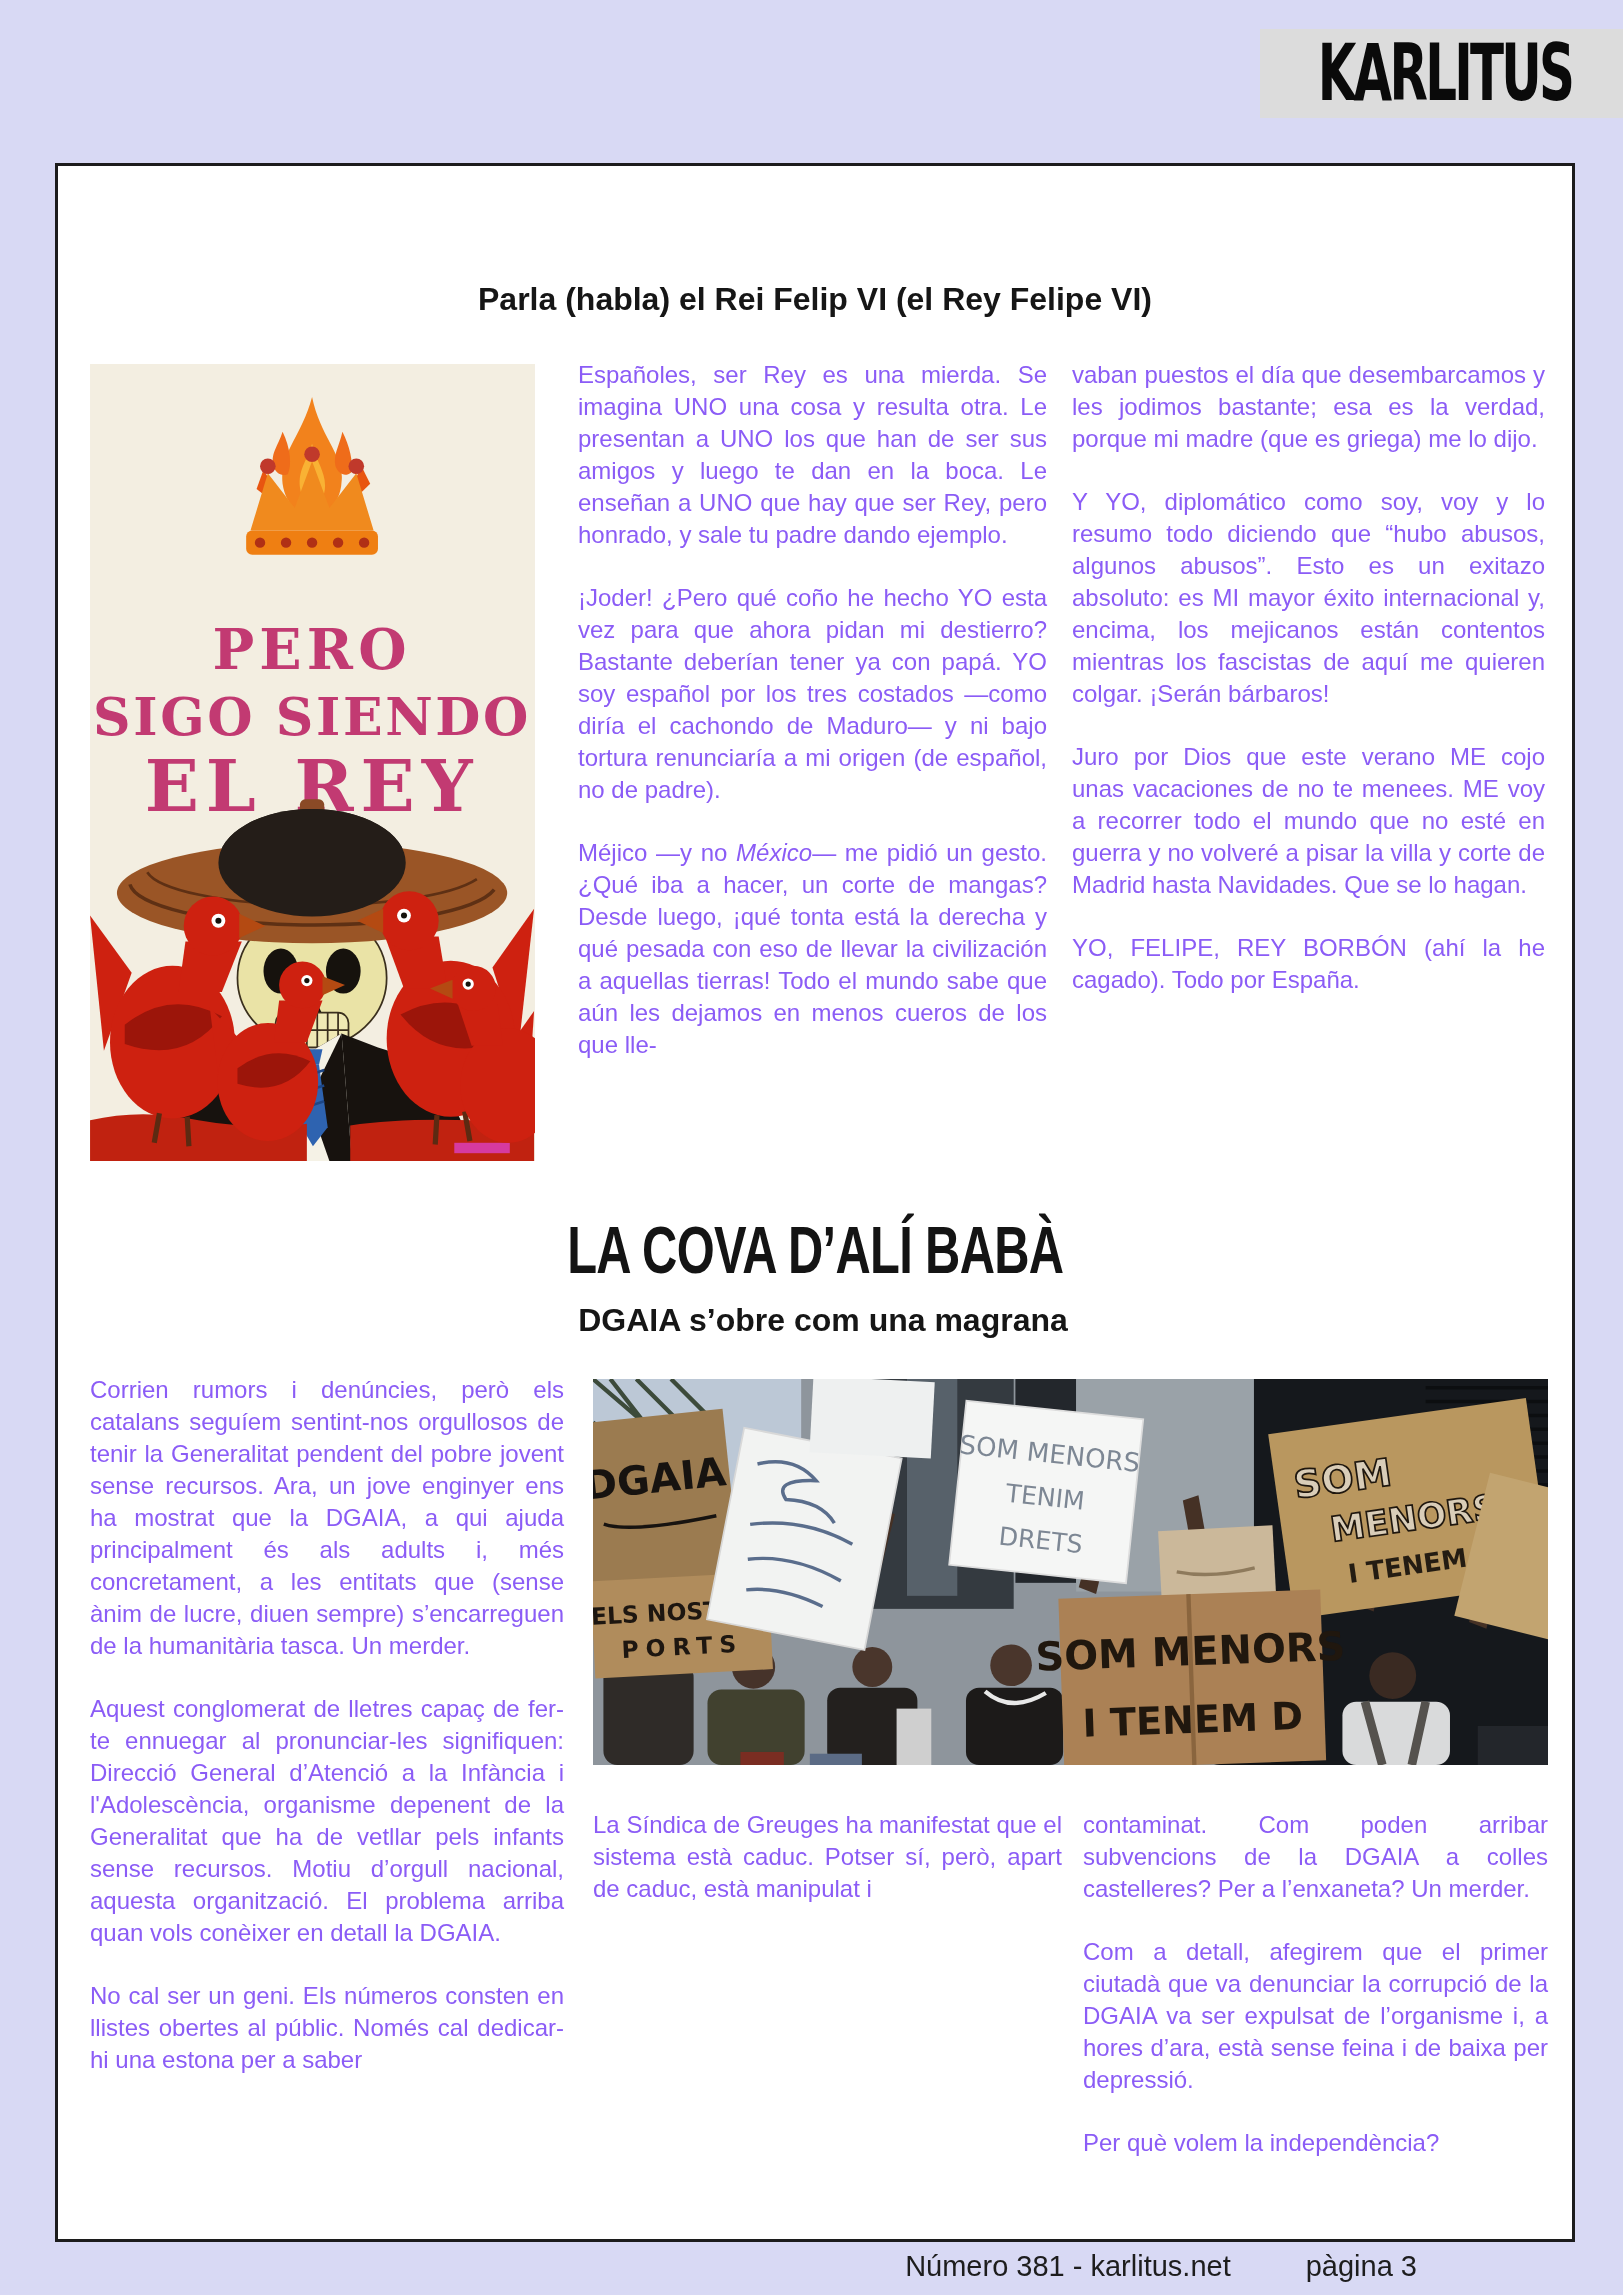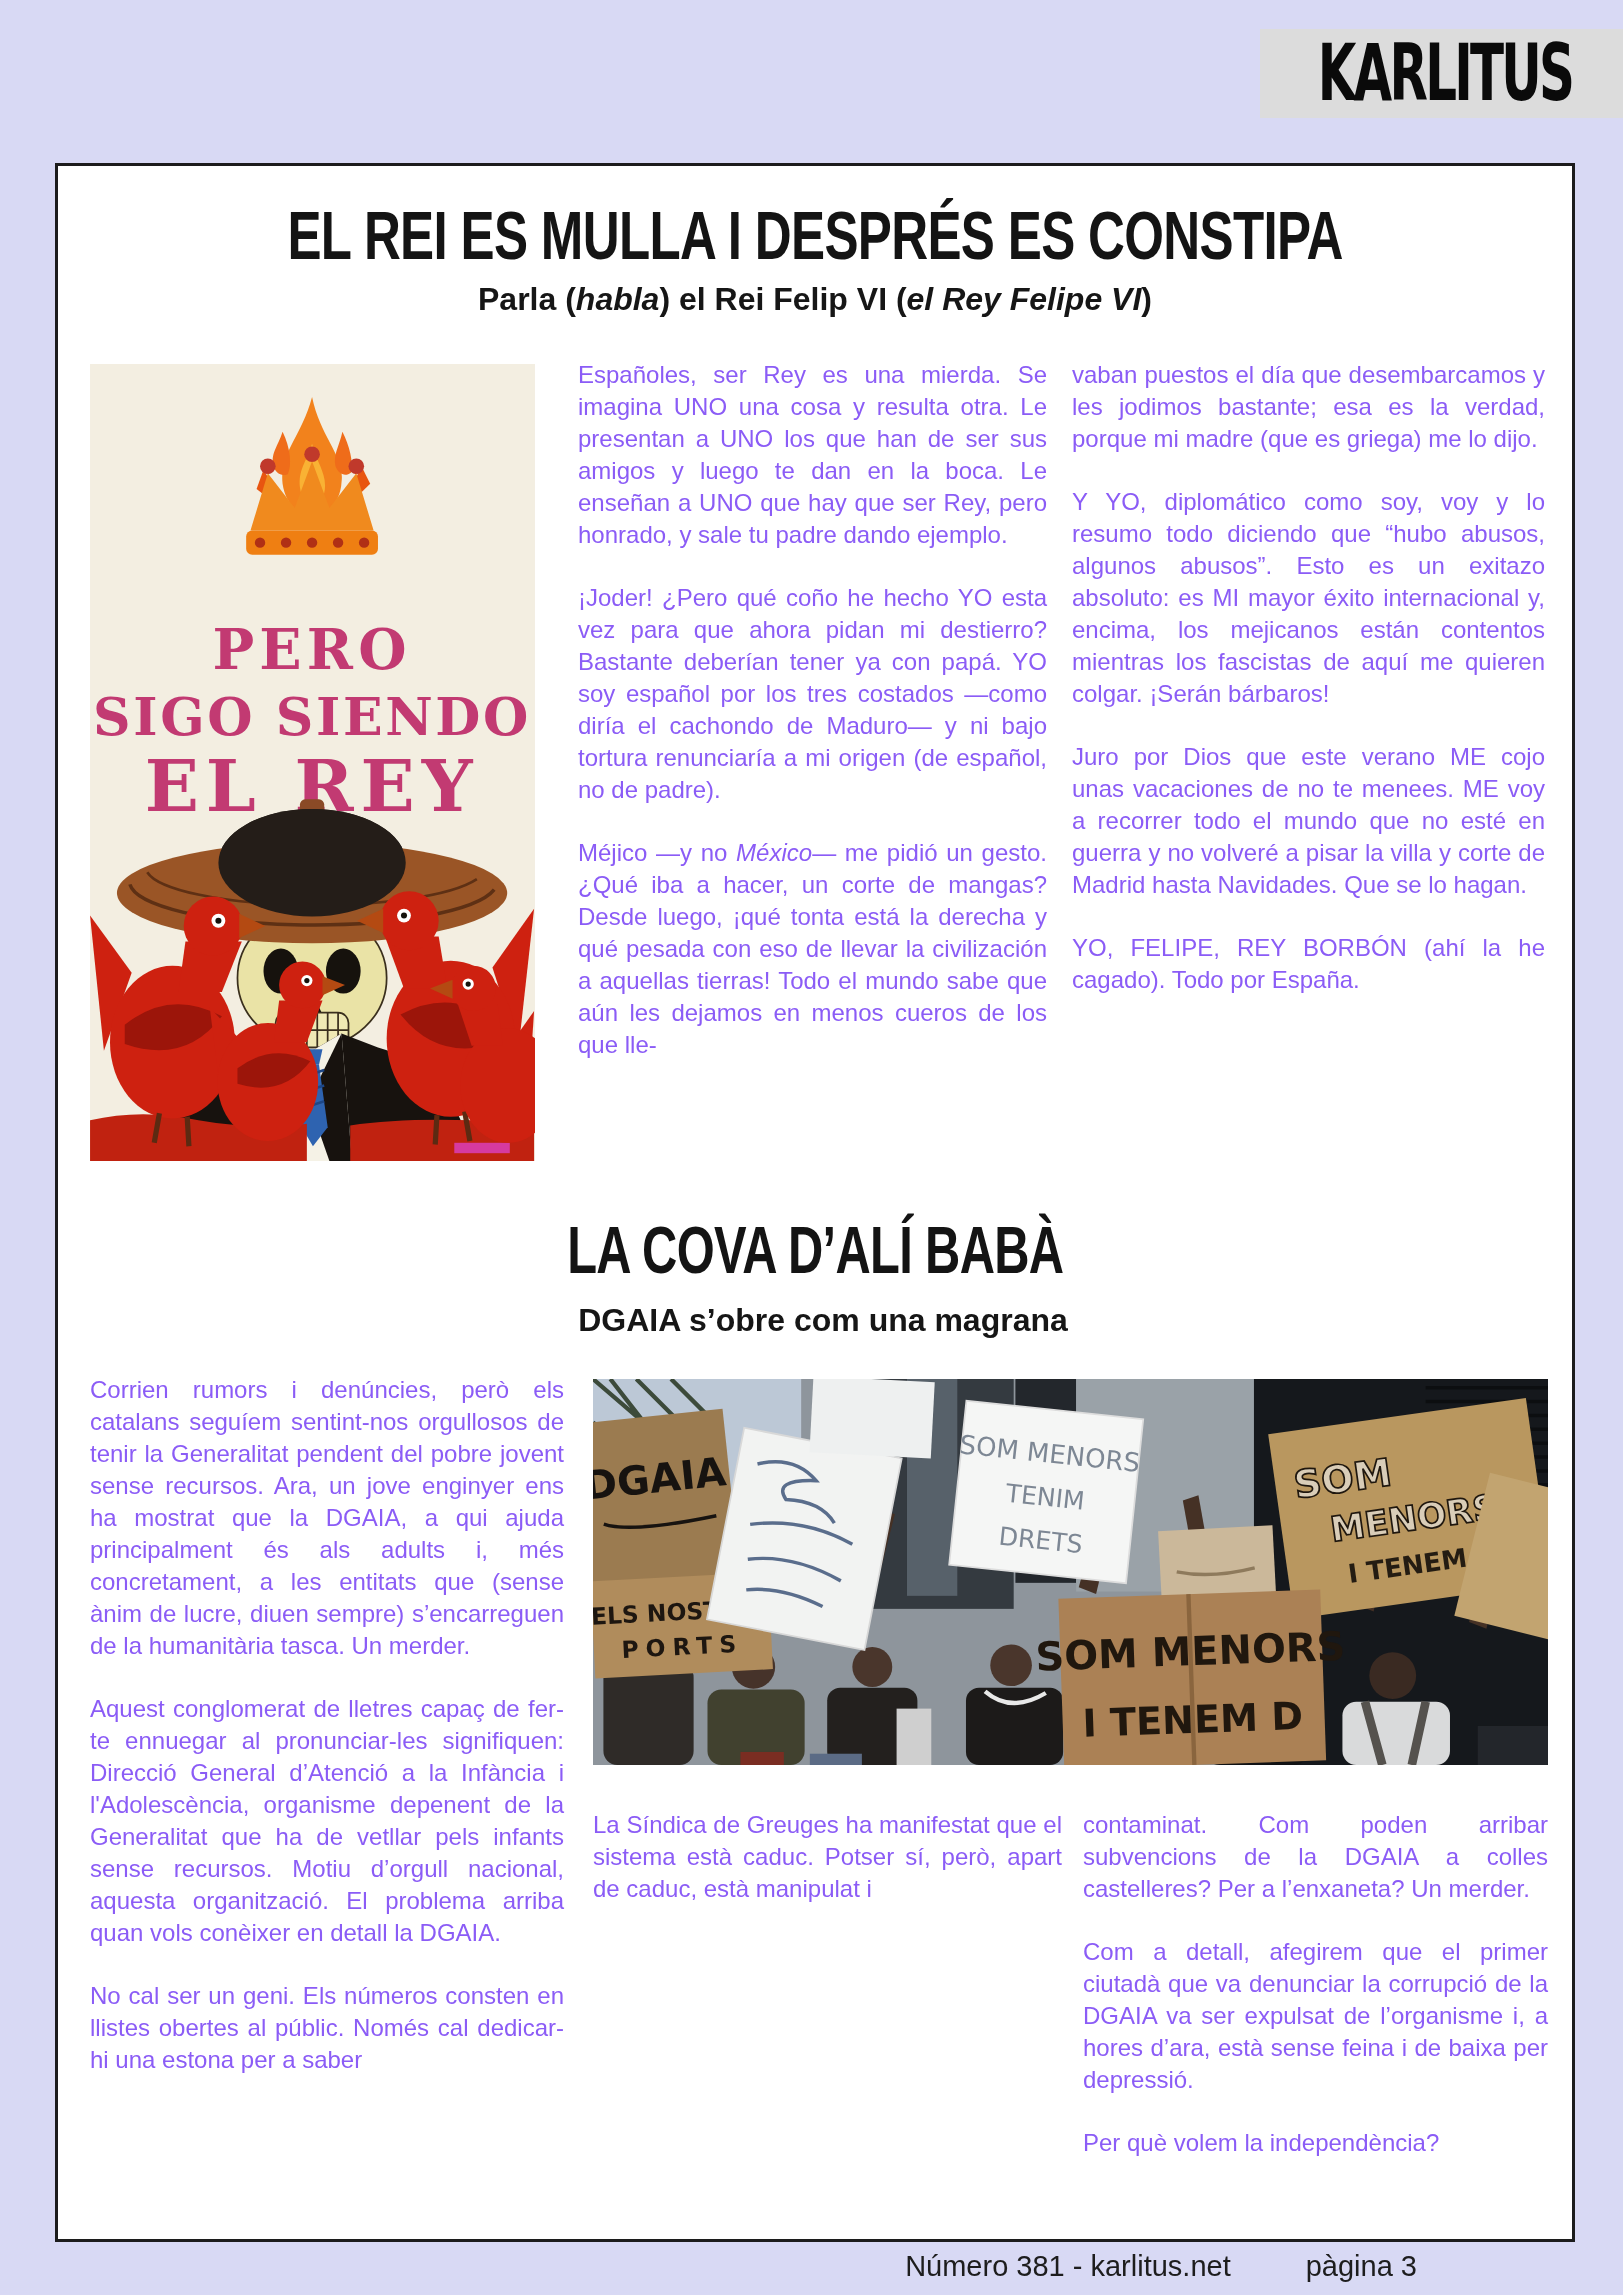--- a/index.html
+++ b/index.html
@@ -20,21 +20,21 @@
   .headline { position:absolute; left:0; width:100%; text-align:center; color:#141414; }
   .headline .cond { display:inline-block; font-weight:bold; transform:scaleX(0.74);
                     transform-origin:50% 50%; white-space:nowrap; letter-spacing:-0.9px; }
   .title1 { top:29.5px;  font-size:69px; }
   .title2 { top:1046px; font-size:66px; }
 
   .subtitle { position:absolute; left:0; width:100%; text-align:center; font-weight:bold;
               font-size:32px; color:#161616; }
   .subtitle1 { top:115px; }
   .subtitle2 { top:1136px;padding-left:8px; }
-  .subtitle .it { font-style:italic; }
+  .subtitle .it { }
 
   .col { position:absolute; font-size:24px; line-height:32px; text-align:justify;
          color:#8b5cf6; }
   .col p { margin:0 0 31px 0; }
   .col .it { font-style:italic; }
 
   .a1c2 { left:520px;  top:193px;  width:469px; }
   .a1c3 { left:1014px; top:193px;  width:473px; }
   .a2c1 { left:32px;   top:1208px; width:474px; }
   .a2c2 { left:535px;  top:1643px; width:469px; }
@@ -56,23 +56,20 @@
 <body>
 
 <div class="page">
 
   <div class="logo-patch">
     <div class="logo-text">KARLITUS</div>
   </div>
 
   <div class="content-box">
 
-    <div class="headline title1">
-      <span class="cond">EL REI ES MULLA I DESPRÉS ES CONSTIPA</span>
-    </div>
     <div class="subtitle subtitle1"><span>Parla (</span><span class="it">habla</span><span>) el Rei Felip VI (</span><span class="it">el Rey Felipe VI</span><span>)</span></div>
 
     <div class="poster">
       <svg viewBox="0 0 513 919">
         <rect x="0" y="0" width="513" height="919" fill="#f3eee1"></rect>
 
         <g>
           <path d="M256 38 C 243 86, 218 102, 222 138 C 225 160, 238 172, 256 177 C 278 171, 289 156, 290 136 C 294 106, 266 86, 256 38 Z" fill="#f2821c"></path>
           <path d="M256 92 C 249 114, 240 122, 242 142 C 244 156, 249 162, 256 164 C 266 161, 271 152, 271 140 C 271 124, 261 112, 256 92 Z" fill="#f9b234"></path>
           <path d="M222 78 C 216 96, 209 102, 211 116 C 213 126, 221 130, 228 127 C 233 117, 231 96, 222 78 Z" fill="#ef6c1a"></path>

